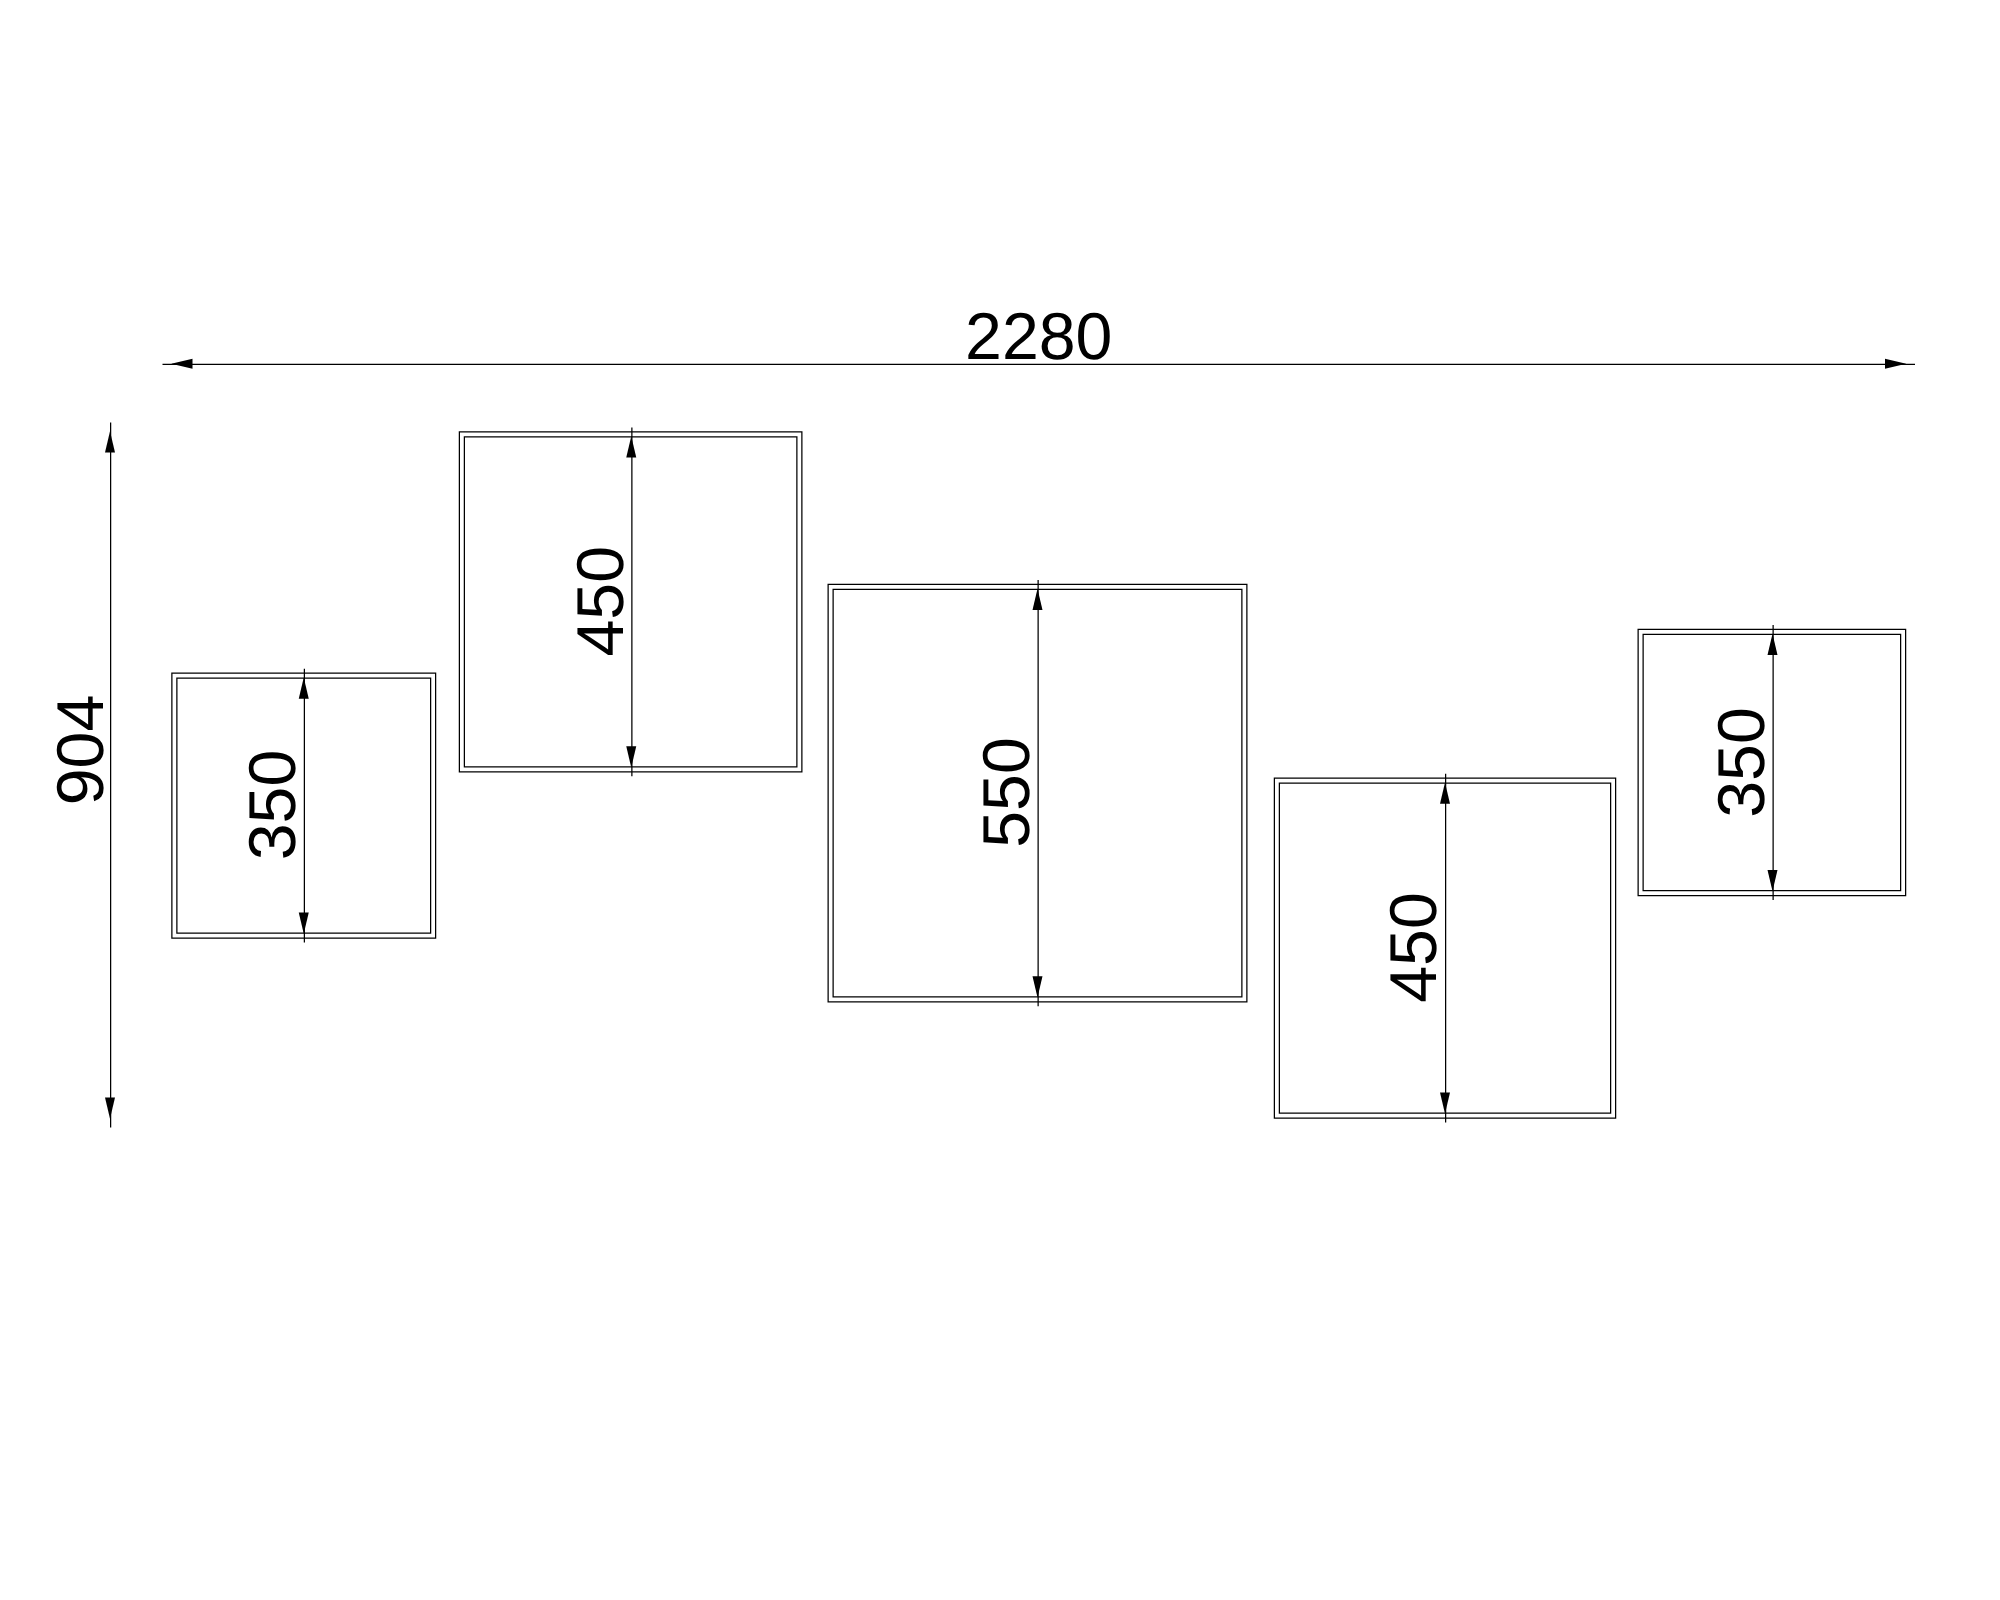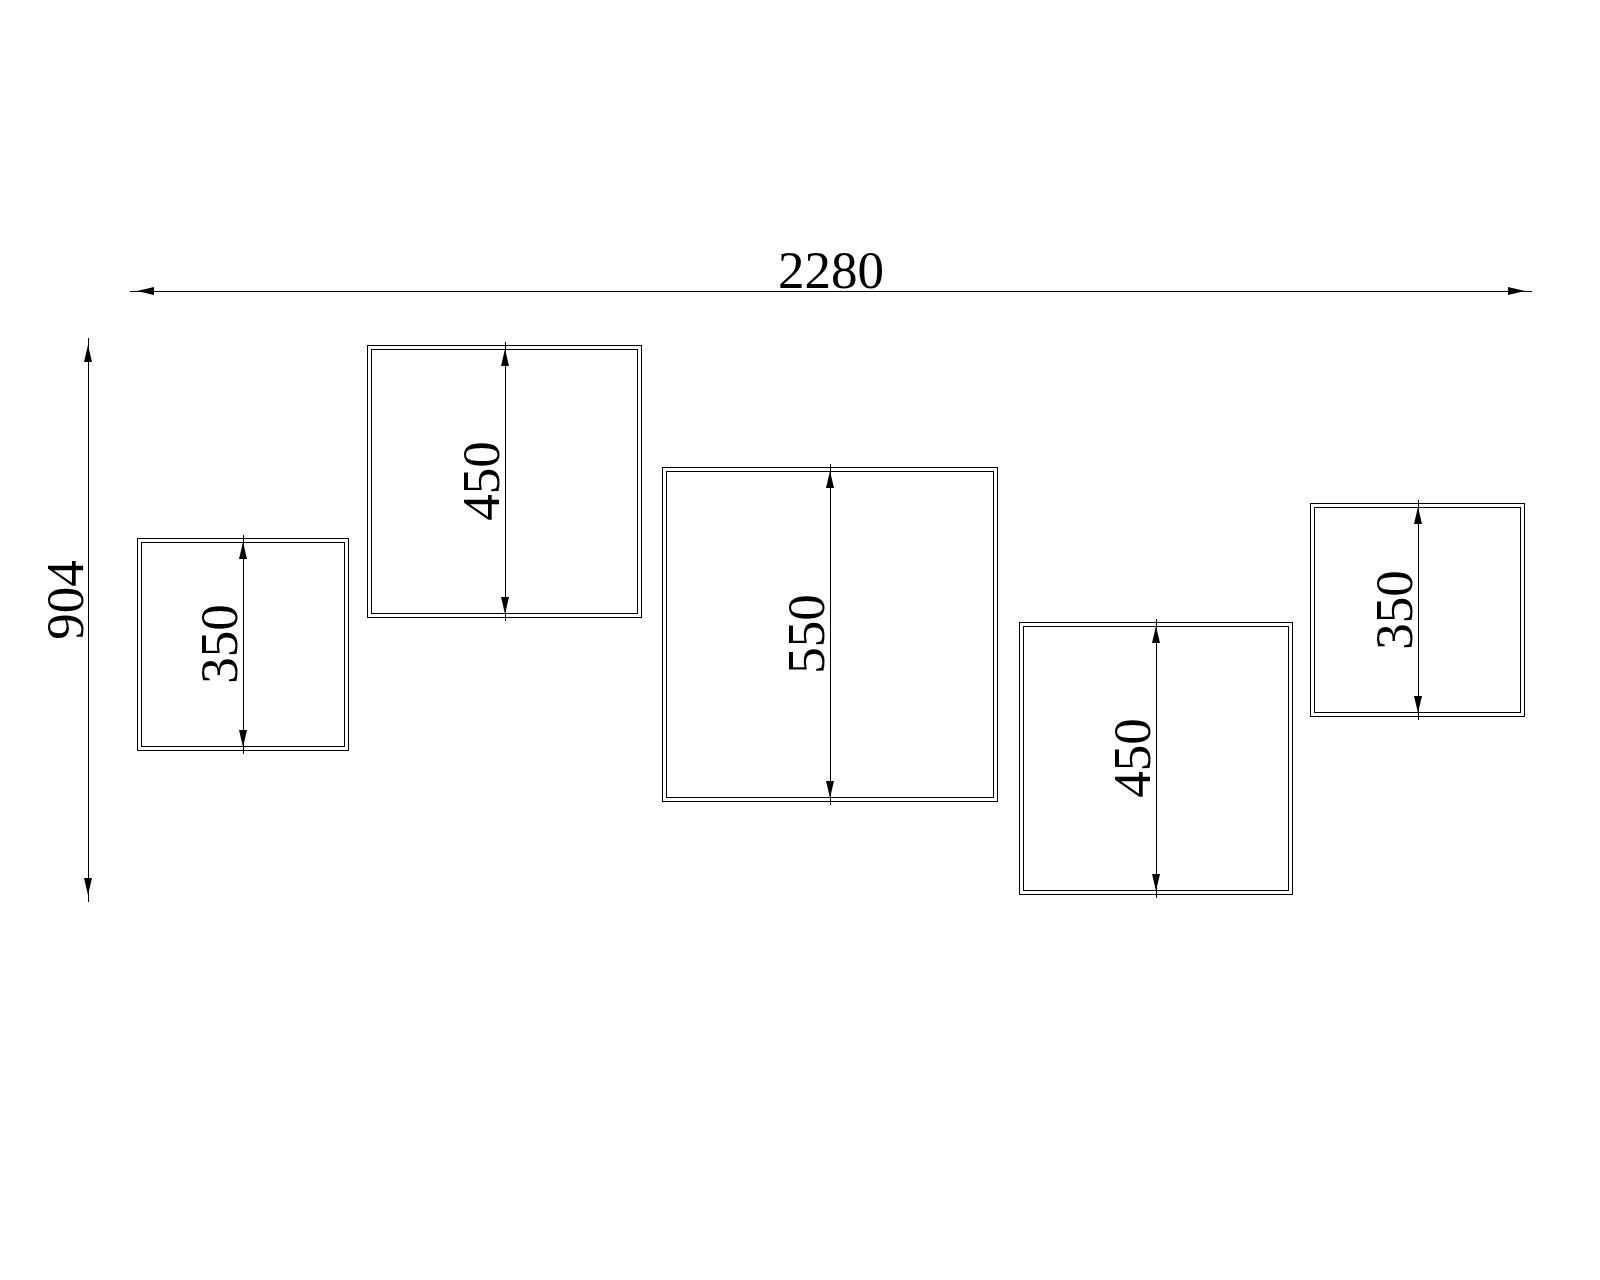--- a/index.html
+++ b/index.html
@@ -3,21 +3,21 @@
 <meta charset="utf-8">
 <style>
   * { margin: 0; padding: 0; box-sizing: border-box; }
   html, body { background: #ffffff; }
   .canvas {
     position: relative;
     width: 1600px;
     height: 1280px;
     background: #ffffff;
     overflow: hidden;
-    font-family: Liberation Serif, serif;
+    font-family: Liberation Sans, sans-serif;
     color: #000000;
   }
 
   
   .panel {
     position: absolute;
     border: 1px solid #000;
     background: #fff;
   }
   .panel-inner {

